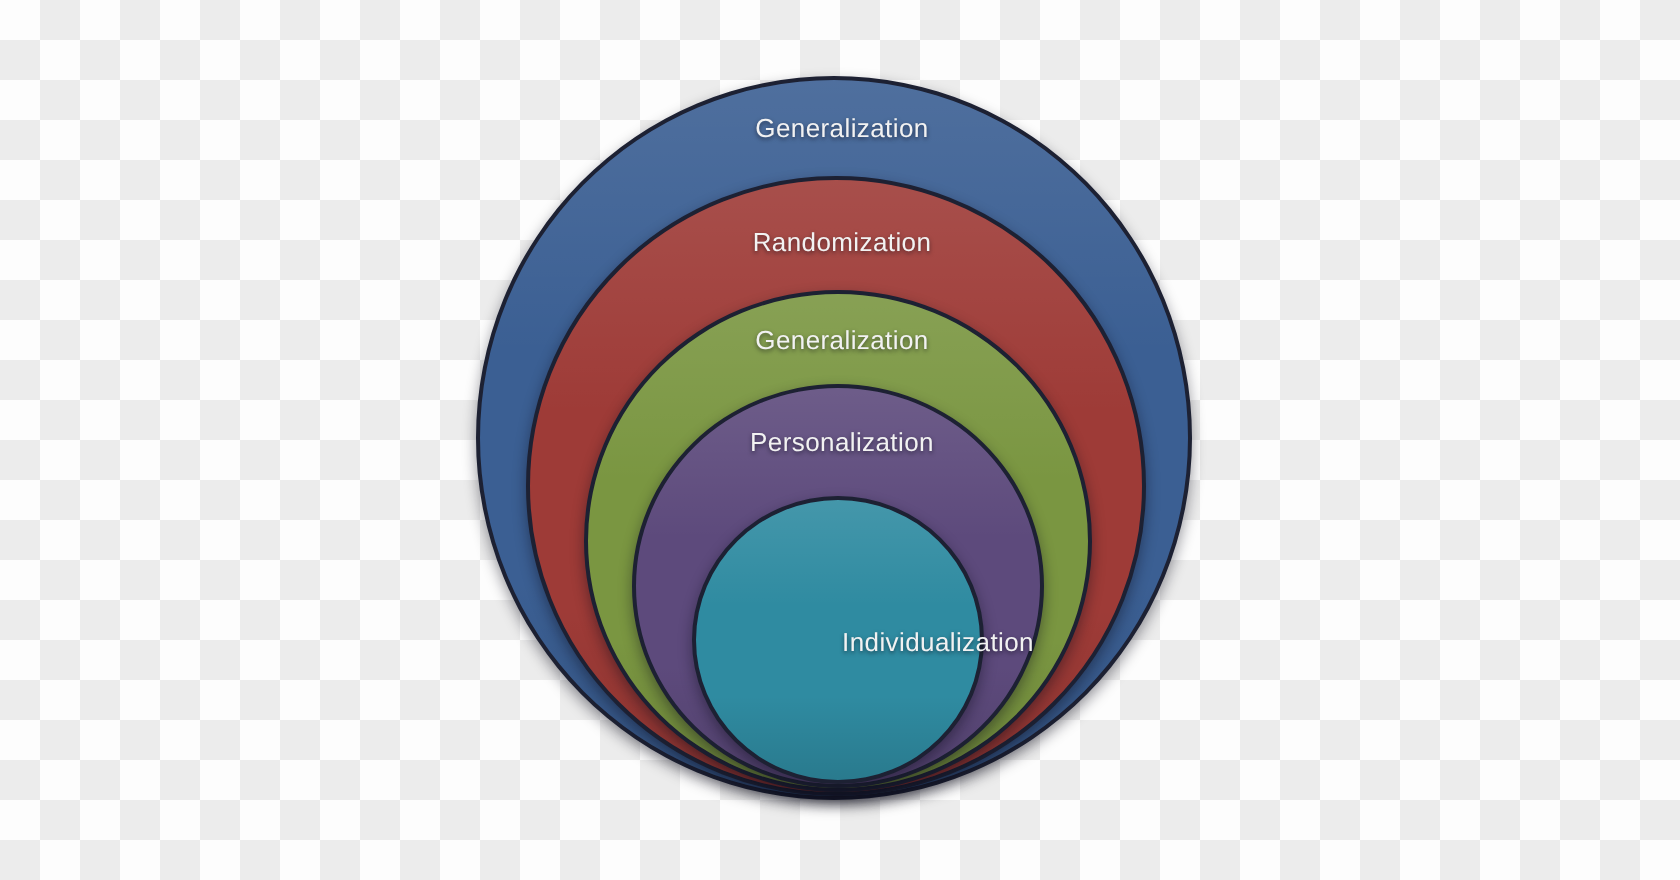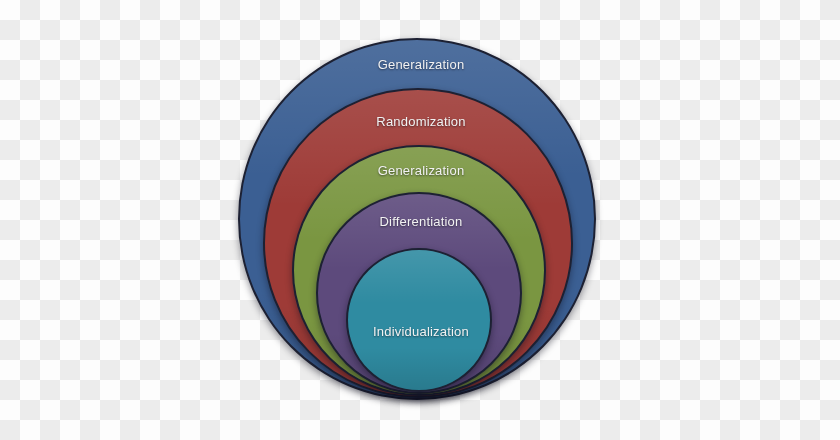--- a/index.html
+++ b/index.html
@@ -45,32 +45,32 @@
     font-size: 13px;
     letter-spacing: 0.2px;
     white-space: nowrap;
     text-shadow: 0 1px 2px rgba(10,10,20,0.55);
     z-index: 10;
   }
   .lbl-0 { top: 64px; text-align: center; }
   .lbl-1 { top: 121px; }
   .lbl-2 { top: 170px; }
   .lbl-3 { top: 221px; }
-  .lbl-4 { top: 331px; }
+  .lbl-4 { top: 321px; margin-left: 48px; }
 </style>
 </head>
 <body>
 
 <div class="checker"></div>
 
 <div class="diagram">
   <div class="ring ring-0" style="background-color: rgb(59, 95, 147);"></div>
   <div class="ring ring-1" style="background-color: rgb(158, 59, 55);"></div>
   <div class="ring ring-2" style="background-color: rgb(122, 150, 65);"></div>
   <div class="ring ring-3" style="background-color: rgb(93, 74, 124);"></div>
   <div class="ring ring-4" style="background-color: rgb(47, 139, 161);"></div>
 
   <div class="lbl lbl-0">Generalization</div>
   <div class="lbl lbl-1">Randomization</div>
   <div class="lbl lbl-2">Generalization</div>
-  <div class="lbl lbl-3">Differentiation</div>
+  <div class="lbl lbl-3">Personalization</div>
   <div class="lbl lbl-4">Individualization</div>
 </div>
 
 </body></html>

